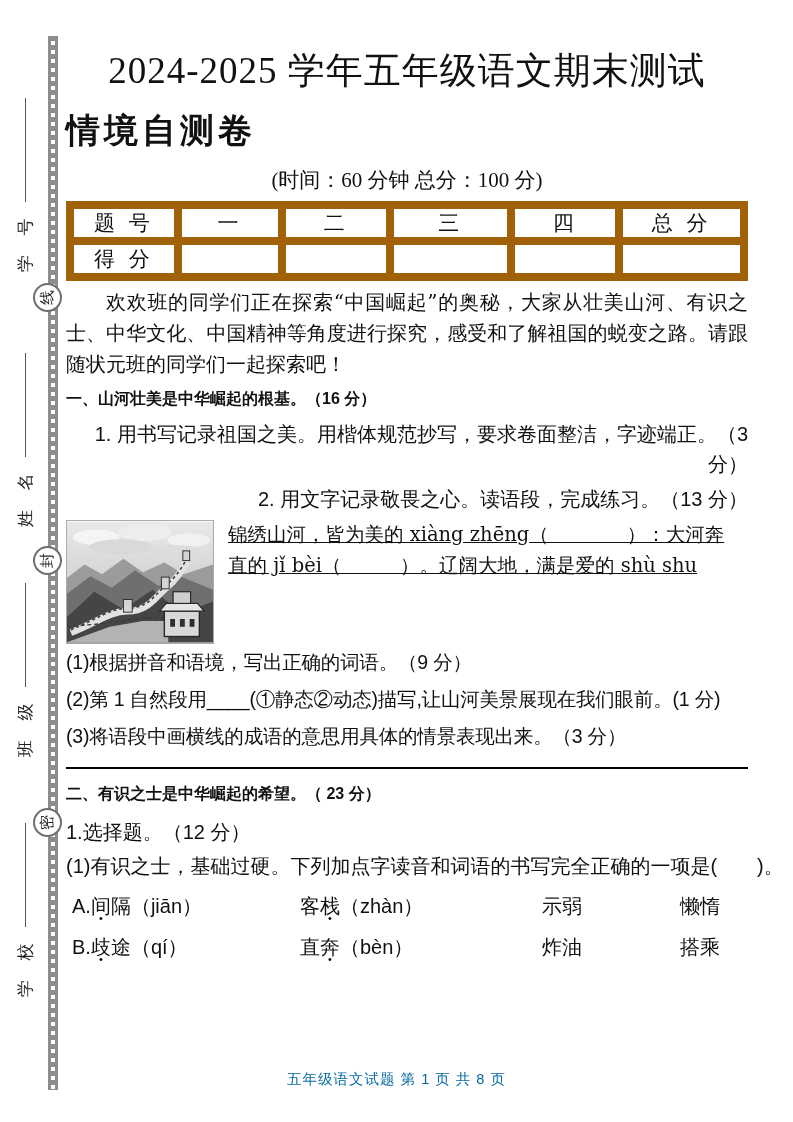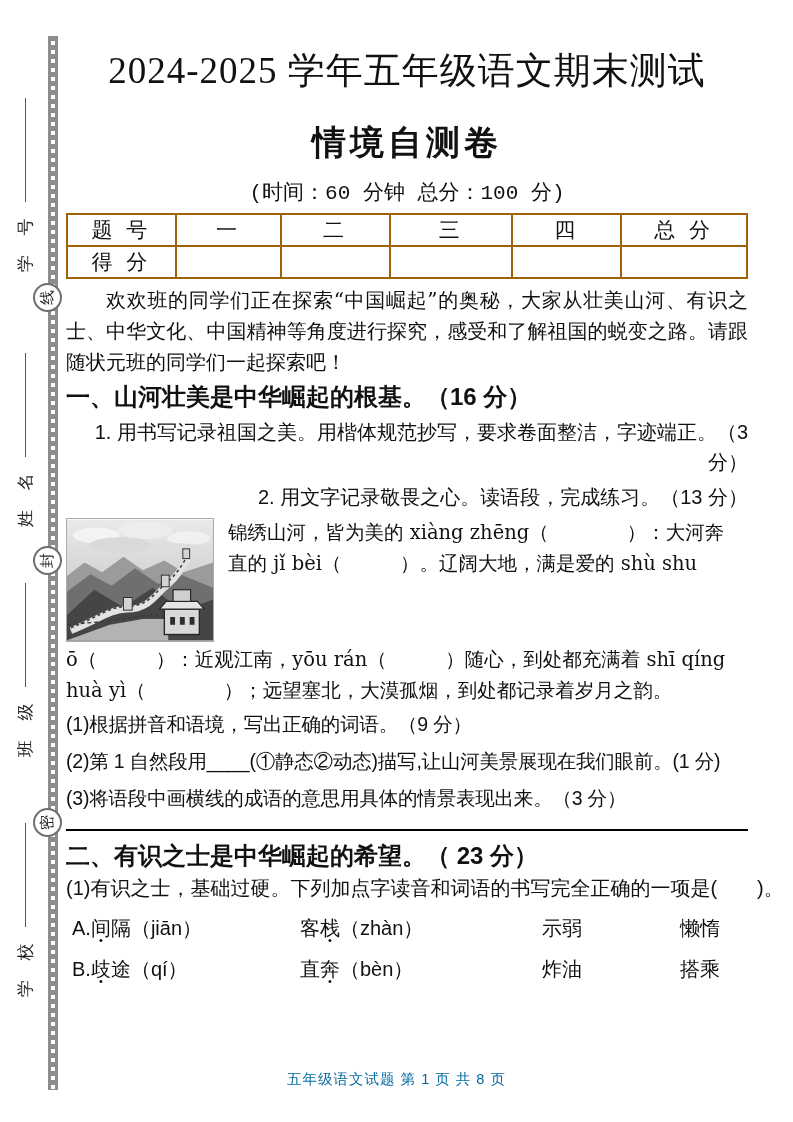--- a/index.html
+++ b/index.html
@@ -24,45 +24,45 @@
   .seal-stamp{
     position:absolute; left:33px; width:29px; height:29px; border:2px solid #6f6f6f;
     border-radius:50%; background:#fff; display:flex; align-items:center; justify-content:center;
     z-index:2;
   }
   .seal-stamp span{ transform:rotate(-90deg); font-size:15px; color:#222; font-family:"DejaVu Serif", serif; }
   
   .content{ position:absolute; left:66px; top:0; width:682px; }
   .title{ margin-top:46px; text-align:center; font-size:37px; font-weight:normal;
           font-family:"Liberation Serif", serif; letter-spacing:1px; }
-  .subtitle{ margin-top:24px; text-align:center; font-size:34px; font-weight:bold; letter-spacing:4px; }
-  .meta{ margin-top:12px; text-align:center; font-size:21px; font-family:Liberation Mono, monospace; }
+  .subtitle{ margin-top:12px; font-size:34px; font-weight:bold; letter-spacing:4px; }
+  .meta{ margin-top:12px; text-align:center; font-size:21px; font-family:Liberation Serif, serif; }
   
   table.score{ width:100%; border-collapse:collapse; margin-top:7px; table-layout:fixed; }
-  table.score td{ border:2px solid #a16207; height:32px; text-align:center; font-size:21px; letter-spacing:4px; }
+  table.score td{ border:8px solid #a16207; height:32px; text-align:center; font-size:21px; letter-spacing:4px; }
   
   .intro{ margin-top:6px; font-size:20px; line-height:31px; text-align:justify;
           text-indent:2em; font-family:"DejaVu Serif", serif; }
-  .sec-head{ margin-top:4px; font-size:24px; font-weight:bold; line-height:30px; }
+  .sec-head{ margin-top:4px; font-size:16px; font-weight:bold; line-height:30px; }
   .q-line{ margin-top:5px; font-size:20px; line-height:30px; padding-left:14px;text-align:right; }
   
   .poem-row{ display:flex; margin-top:4px; }
   .poem{ width:358px; font-family:"DejaVu Serif", serif; font-size:20px; line-height:31px; }
   .poem .pt{ text-align:center; width:300px; }
   .poem .pl{ padding-left:28px; white-space:nowrap; }
   .copybox{
     flex:1; height:116px; margin-top:2px; border:5px dotted #2b2b2b;
     padding:6px 10px 4px 10px; background:#fff;
   }
   .copybox .wl{ height:17.5px; border-bottom:2px solid #555; }
   
   .passage-row{ display:flex; margin-top:6px; gap:14px; }
   .gw-img{ width:148px; height:124px; flex:0 0 148px; border:1px solid #aaa; }
   .passage{ flex:1; font-family:"DejaVu Serif", serif; font-size:19.5px; line-height:30.5px; }
-  .passage .ln, .passage-full .ln{ white-space:pre; }
+  .passage .ln, .passage-full .ln{ white-space:pre;text-decoration:underline; }
   .passage-full{ font-family:"DejaVu Serif", serif; font-size:19.5px; line-height:31px; margin-top:2px; }
   .subq{ font-size:19.5px; line-height:37px; white-space:nowrap; letter-spacing:-0.2px; }
   .divider{ border-top:2px solid #000; margin:12px 0 10px 0; }
   
   .mc-line{ font-size:20px; line-height:34px; white-space:nowrap; }
   .opt-grid{ display:grid; grid-template-columns:228px 242px 138px 1fr; row-gap:14px;
              margin-top:10px; padding-left:6px; font-size:20px; }
   .opt-grid .cell{ white-space:nowrap; }
   .dotc{ position:relative; }
   .dotc::after{ content:"•"; position:absolute; left:50%; transform:translateX(-50%);
@@ -166,32 +166,29 @@
       <rect x="109" y="72" width="18" height="12" fill="#cfcfcf" stroke="#262626" stroke-width="1.2"></rect>
       <rect x="106" y="100" width="5" height="8" fill="#2e2e2e"></rect>
       <rect x="116" y="100" width="5" height="8" fill="#2e2e2e"></rect>
       <rect x="126" y="100" width="5" height="8" fill="#2e2e2e"></rect>
     </svg>
     <div class="passage">
       <div class="ln">锦绣山河，皆为美的 xiàng zhēng（　　　　）：大河奔</div>
       <div class="ln">直的 jǐ bèi（　　　）。辽阔大地，满是爱的 shù shu</div>
     </div>
   </div>
-  <div class="passage-full">
-    <div class="ln">ō（　　　）：近观江南，yōu rán（　　　）随心，到处都充满着 shī qíng</div>
-    <div class="ln">huà yì（　　　　）；远望塞北，大漠孤烟，到处都记录着岁月之韵。</div>
-  </div>
 
   <div class="subq">(1)根据拼音和语境，写出正确的词语。（9 分）</div>
   <div class="subq">(2)第 1 自然段用____(①静态②动态)描写,让山河美景展现在我们眼前。(1 分)</div>
   <div class="subq">(3)将语段中画横线的成语的意思用具体的情景表现出来。（3 分）</div>
 
   <div class="divider"></div>
 
   <div class="sec-head">二、有识之士是中华崛起的希望。（ 23 分）</div>
+  <div class="mc-line" style="margin-top:6px;">1.选择题。（12 分）</div>
   <div class="mc-line">(1)有识之士，基础过硬。下列加点字读音和词语的书写完全正确的一项是(　　)。</div>
 
   <div class="opt-grid">
     <div class="cell">A.<span class="dotc">间</span>隔（jiān）</div>
     <div class="cell">客<span class="dotc">栈</span>（zhàn）</div>
     <div class="cell">示弱</div>
     <div class="cell">懒惰</div>
 
     <div class="cell">B.<span class="dotc">歧</span>途（qí）</div>
     <div class="cell">直<span class="dotc">奔</span>（bèn）</div>

